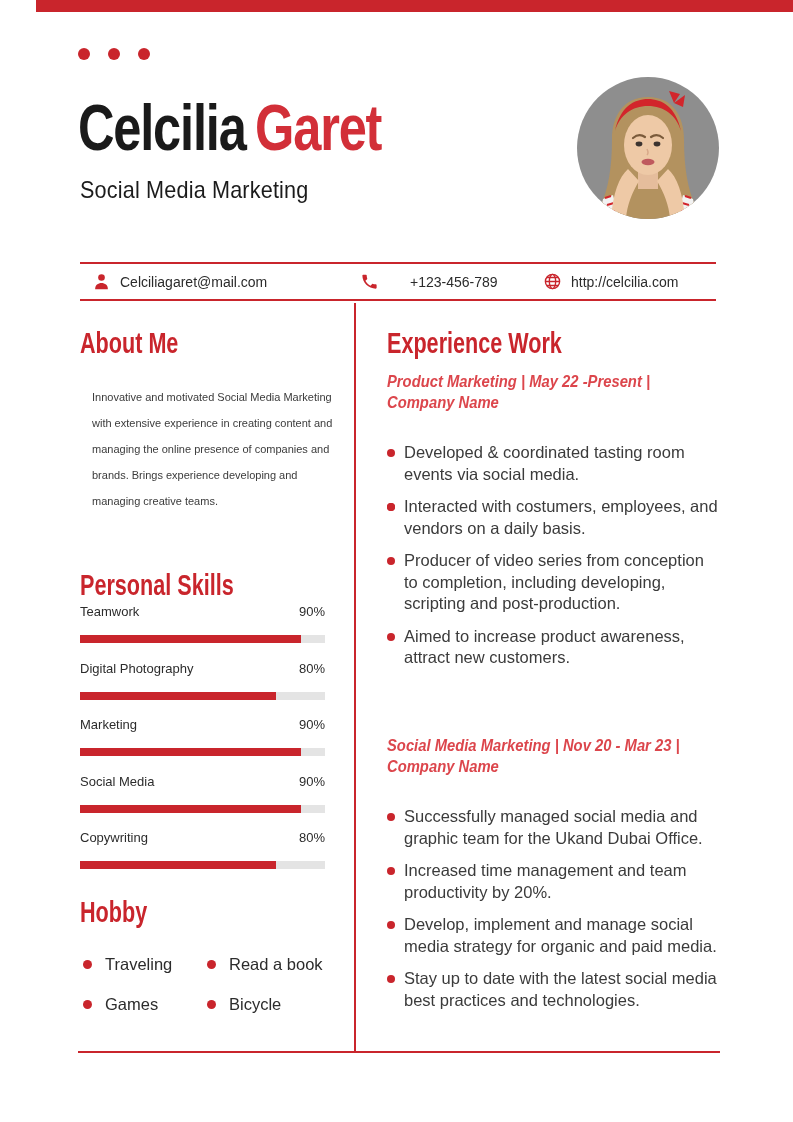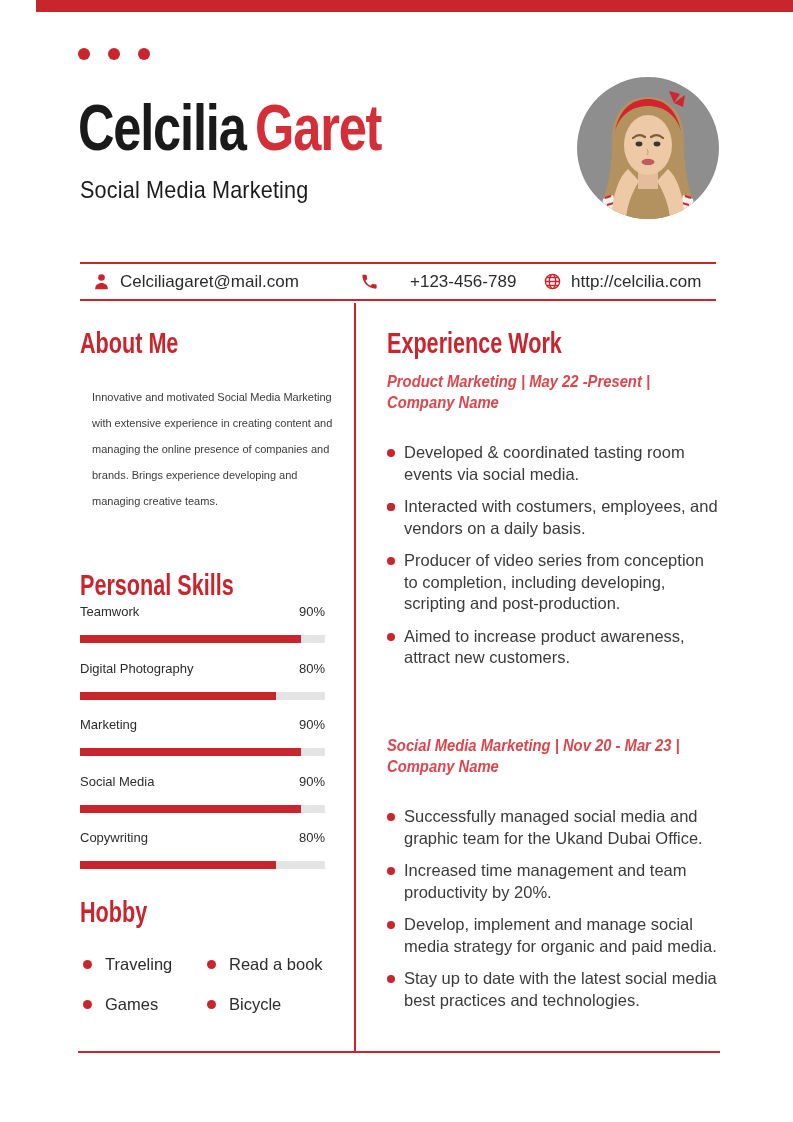--- a/index.html
+++ b/index.html
@@ -20,21 +20,21 @@
   .name{position:absolute;left:78px;top:94px;margin:0;font-size:64px;line-height:68px;
         font-weight:700;letter-spacing:-1.5px;white-space:nowrap;
         transform:scaleX(.79);transform-origin:0 50%;color:var(--ink);}
   .name .last{color:var(--name-red);margin-left:12px;}
   .subtitle{position:absolute;left:80px;top:176px;margin:0;font-size:24px;line-height:28px;
         color:#1b1b1b;letter-spacing:.2px;white-space:nowrap;transform:scaleX(.9);transform-origin:0 50%;}
   .photo{position:absolute;left:577px;top:77px;width:142px;height:142px;border-radius:50%;overflow:hidden;}
   .contact{position:absolute;left:80px;top:262px;width:636px;height:39px;
         border-top:2px solid var(--accent);border-bottom:2px solid var(--accent);}
   .citem{position:absolute;top:0;height:35px;display:flex;align-items:center;gap:9px;
-        font-size:17px;color:#2b2b2b;white-space:nowrap;}
+        font-size:14px;color:#2b2b2b;white-space:nowrap;}
   .c1{left:12px;} .c2{left:280px;gap:31px;} .c3{left:463px;}
   .cicon{width:19px;height:19px;flex:0 0 19px;display:block;}
   .vline{position:absolute;left:354px;top:303px;width:2px;height:748px;background:var(--accent);}
   .hline{position:absolute;left:78px;top:1051px;width:642px;height:2px;background:var(--accent);}
   .h2{position:absolute;margin:0;font-size:30px;line-height:34px;font-weight:700;color:var(--accent);}
   .condense{display:inline-block;transform:scaleX(.72);transform-origin:0 60%;white-space:nowrap;}
   .h-about{left:80px;top:326px;} .h-skills{left:80px;top:568px;}
   .h-hobby{left:80px;top:895px;} .h-exp{left:387px;top:326px;}
   .about-text{position:absolute;left:80px;top:372px;width:254px;margin:12px;
         font-size:11px;line-height:26px;color:var(--body);}

